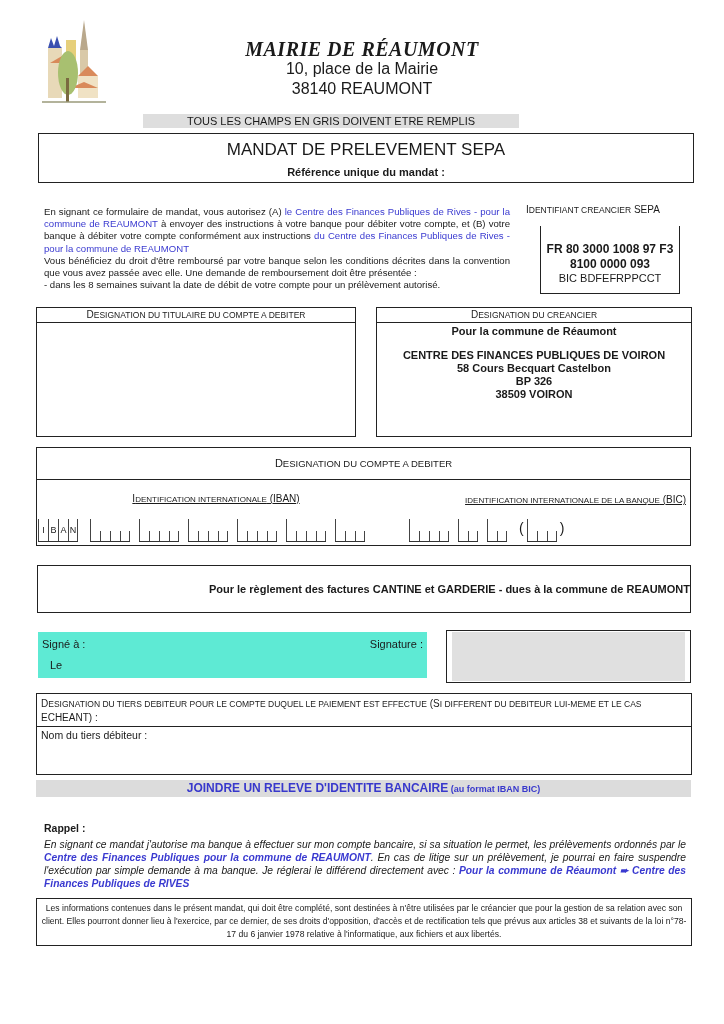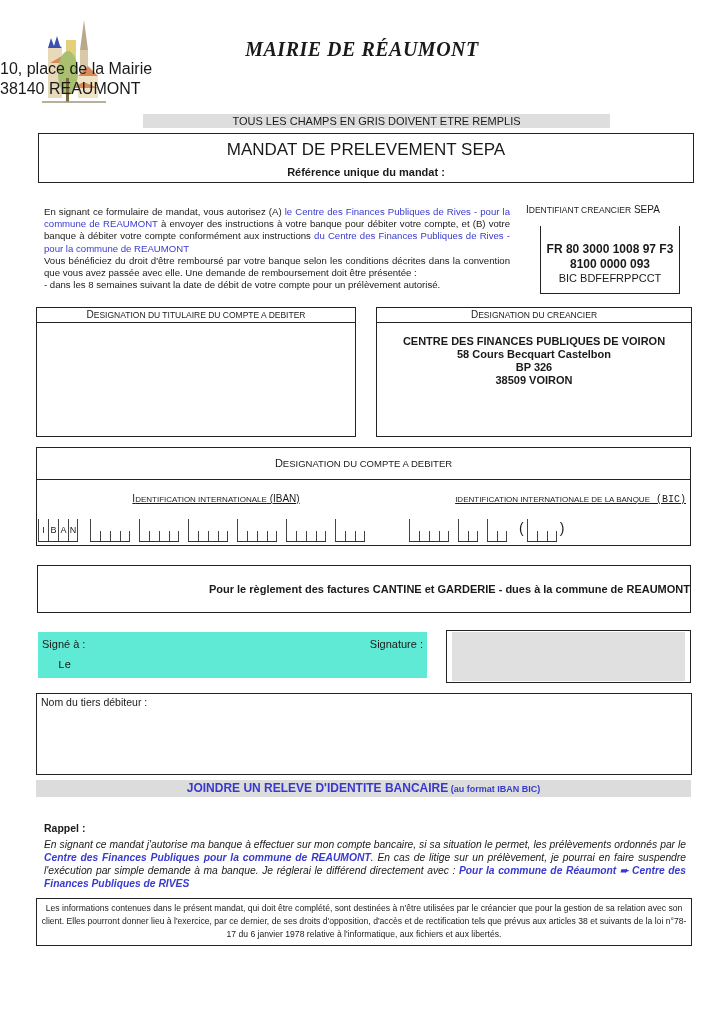--- a/index.html
+++ b/index.html
@@ -1,21 +1,21 @@
 <!DOCTYPE html>
 <html><head>
 <meta charset="utf-8">
 <style>
   html, body { margin:0; padding:0; background:#ffffff; }
   body { width:724px; height:1024px; position:relative; font-family:"Liberation Sans", sans-serif; color:#1a1a1a; overflow:hidden; }
   .abs { position:absolute; }
   .logo { left:40px; top:18px; width:76px; height:92px; }
   .title { left:0; width:724px; top:38px; text-align:center; font-family:"Liberation Serif", serif; font-style:italic; font-weight:bold; font-size:20px; letter-spacing:0.5px; }
-  .addr { left:0; width:724px; font-size:16px; }
-  .grey-note { left:143px; top:114px; width:467px; height:14px; background:#dedede; font-size:11px; text-align:center; line-height:14px; }
+  .addr { left:0; width:724px; text-align:center; font-size:16px; }
+  .grey-note { left:143px; top:114px; width:376px; height:14px; background:#dedede; font-size:11px; text-align:center; line-height:14px; }
   .box { border:1.3px solid #222; box-sizing:border-box; }
   .mandat { left:38px; top:133px; width:656px; height:50px; text-align:center; }
   .mandat .h { font-size:17px; margin-top:6px; }
   .mandat .r { font-size:11px; font-weight:bold; margin-top:6px; }
   .intro { left:44px; top:206px; width:466px; font-size:9.6px; line-height:12.2px; text-align:justify; }
   .blue { color:#3a3ad0; }
   .ident-label { left:526px; top:204px; width:160px; font-size:10px; }
   .ident-label .sc { font-size:8.5px; }
   .ident-box { left:540px; top:226px; width:140px; height:68px; border:1.3px solid #222; border-top:none; text-align:center; box-sizing:border-box; }
   .ident-box .l1 { font-size:12px; font-weight:bold; margin-top:16px; }
@@ -28,21 +28,21 @@
   .titulaire .f { position:absolute; left:3px; font-size:10.5px; }
   .creancier { left:376px; top:307px; width:316px; height:130px; text-align:center; }
   .creancier .b1 { font-size:11px; font-weight:bold; margin-top:2px; }
   .creancier .b2 { font-size:11px; font-weight:bold; line-height:13px; }
   .compte-head { left:36px; top:447px; width:655px; height:33px; text-align:center; font-size:11px; line-height:31px; }
   .compte-head .sc { font-size:9.5px; }
   .compte-body { left:36px; top:480px; width:655px; height:66px; border:1.3px solid #222; border-top:none; box-sizing:border-box; }
   .iban-label { left:96px; top:493px; width:240px; text-align:center; font-size:10px; text-decoration:underline; }
   .bic-label { left:448px; top:494px; width:238px; text-align:right; font-size:8px; text-decoration:underline; }
   .iban-label .sc, .bic-label .sc { font-size:8px; }
-  .bic-label .big { font-size:10px;font-family:Liberation Mono, monospace; }
+  .bic-label .big { font-size:10px; }
   .cells { left:38px; top:514px; height:28px; display:flex; align-items:flex-end; }
   .grp { display:flex; height:22px; border-bottom:1px solid #333; margin-right:9px; }
   .grp .c { width:10px; height:22px; border-left:1px solid #444; box-sizing:border-box; font-size:9px; display:flex; align-items:center; justify-content:center; }
   .grp .c.short { height:10px; align-self:flex-end; }
   .grp .c:last-child { border-right:1px solid #444; }
   .paren { font-size:14px; margin:0 3px; align-self:center; }
   .reglement { left:37px; top:565px; width:654px; height:48px; text-align:right; font-size:11px; font-weight:bold; line-height:46px; }
   .signe { left:38px; top:632px; width:389px; height:46px; background:#5eead4; }
   .signe .t { position:absolute; font-size:11px; }
   .sig-box { left:446px; top:630px; width:245px; height:53px; border:1.5px solid #222; box-sizing:border-box; }
@@ -103,20 +103,21 @@
   <div class="l2">8100 0000 093</div>
   <div class="l3">BIC BDFEFRPPCCT</div>
 </div>
 
 <div class="abs box titulaire">
   <div class="sec-head"><span>D</span><span class="sc">ESIGNATION DU TITULAIRE DU COMPTE A DEBITER</span></div>
 </div>
 
 <div class="abs box creancier">
   <div class="sec-head"><span>D</span><span class="sc">ESIGNATION DU CREANCIER</span></div>
+  <div class="b1">Pour la commune de Réaumont</div>
   <div class="b2" style="margin-top:12px;">CENTRE DES FINANCES PUBLIQUES DE VOIRON</div>
   <div class="b2">58 Cours Becquart Castelbon</div>
   <div class="b2">BP 326</div>
   <div class="b2">38509 VOIRON</div>
 </div>
 
 <div class="abs box compte-head"><span>D</span><span class="sc">ESIGNATION DU COMPTE A DEBITER</span></div>
 <div class="abs compte-body"></div>
 <div class="abs iban-label"><span>I</span><span class="sc">DENTIFICATION INTERNATIONALE</span><span> (IBAN)</span></div>
 <div class="abs bic-label"><span class="sc">IDENTIFICATION INTERNATIONALE DE LA BANQUE</span><span class="big"> (BIC)</span></div>
@@ -183,28 +184,29 @@
       <div class="c short"></div>
       <div class="c short"></div>
     </div>
   <span class="paren">)</span>
 </div>
 
 <div class="abs box reglement">Pour le règlement des factures CANTINE et GARDERIE - dues à la commune de REAUMONT</div>
 
 <div class="abs signe">
   <div class="t" style="left:4px; top:6px;">Signé à :</div>
-  <div class="t" style="left:20px; top:27px;font-family:Liberation Mono, monospace;">Le</div>
+  <div class="t" style="left:12px; top:27px;">Le</div>
   <div class="t" style="right:4px; top:6px;">Signature :</div>
 </div>
 <div class="abs sig-box">
     <div class="in"></div>
   </div>
 
 <div class="abs box tiers">
+  <div class="h"><span>D</span><span class="sc">ESIGNATION DU TIERS DEBITEUR POUR LE COMPTE DUQUEL LE PAIEMENT EST EFFECTUE</span><span> (S</span><span class="sc">I DIFFERENT DU DEBITEUR LUI-MEME ET LE CAS</span><span> ECHEANT) :</span></div>
   <div class="n">Nom du tiers débiteur :</div>
 </div>
 
 <div class="abs joindre"><span>JOINDRE UN RELEVE D'IDENTITE BANCAIRE</span><span class="sm"> (au format IBAN BIC)</span></div>
 
 <div class="abs rappel-t">Rappel :</div>
 <div class="abs rappel">
   <span>En signant ce mandat j'autorise ma banque à effectuer sur mon compte bancaire, si sa situation le permet, les prélèvements ordonnés par le </span><span class="blue">Centre des Finances Publiques pour la commune de REAUMONT</span><span>. En cas de litige sur un prélèvement, je pourrai en faire suspendre l'exécution par simple demande à ma banque. Je réglerai le différend directement avec : </span><span class="blue">Pour la commune de Réaumont ➨ Centre des Finances Publiques de RIVES</span>
 </div>
 

